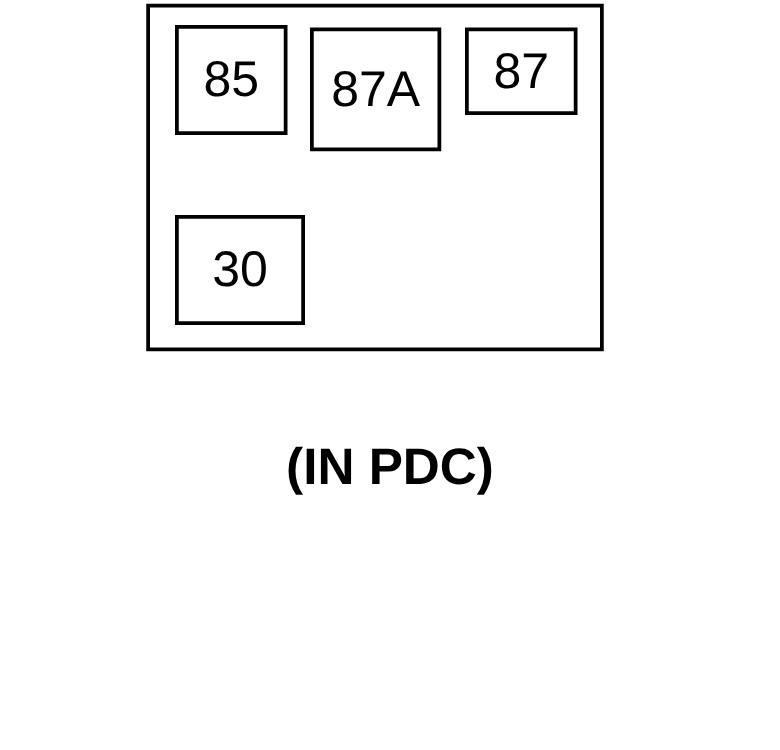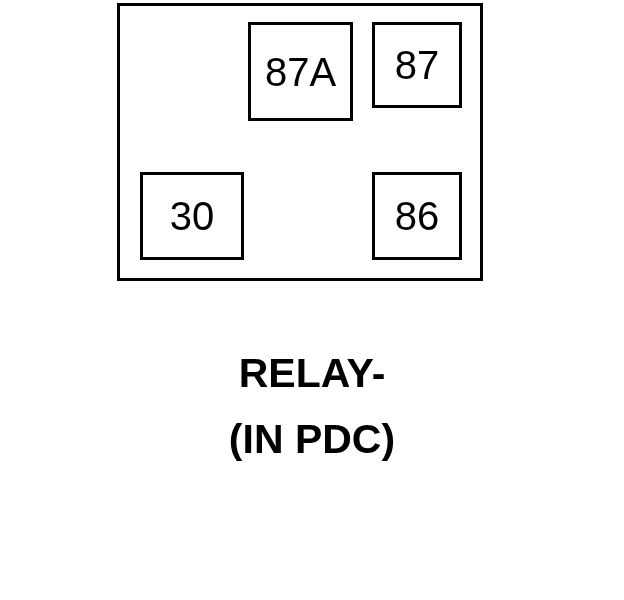--- a/index.html
+++ b/index.html
@@ -50,21 +50,21 @@
     font-weight: 400;
     line-height: 1;
     color: #000000;
     letter-spacing: 0px;
     white-space: nowrap;
   }
 
   
   .terminal-85  { left: 140px; top:  20px; width:  90px; height: 88px; }
   .terminal-87a { left: 248px; top:  22px; width: 105px; height: 99px; }
-  .terminal-87  { left: 372px; top:  22px; width:  90px; height: 86px; }
+  .terminal-87  { left: 372px; top:  22px; width:  90px; height: 70px; }
   .terminal-30  { left: 140px; top: 172px; width:  104px; height: 88px; }
   .terminal-86  { left: 372px; top: 172px; width:  90px; height: 88px; }
 
   
   .caption {
     position: absolute;
     left: 0;
     top: 340px;
     width: 624px;
     text-align: center;
@@ -79,35 +79,34 @@
     white-space: pre;
   }
 </style>
 </head>
 <body>
 
 <div id="canvas">
 
   <div class="relay-body"></div>
 
+  <div class="terminal terminal-85">
+    <span class="terminal-label">85</span>
+  </div>
 
   <div class="terminal terminal-87a">
     <span class="terminal-label">87A</span>
   </div>
 
   <div class="terminal terminal-87">
     <span class="terminal-label">87</span>
   </div>
 
   <div class="terminal terminal-30">
     <span class="terminal-label">30</span>
   </div>
 
-  <div class="terminal terminal-86">
-    <span class="terminal-label">86</span>
-  </div>
 
   <div class="caption">
-    <span class="caption-line">RELAY-</span>
     <span class="caption-line">(IN PDC)</span>
   </div>
 
 </div>
 
 </body></html>

